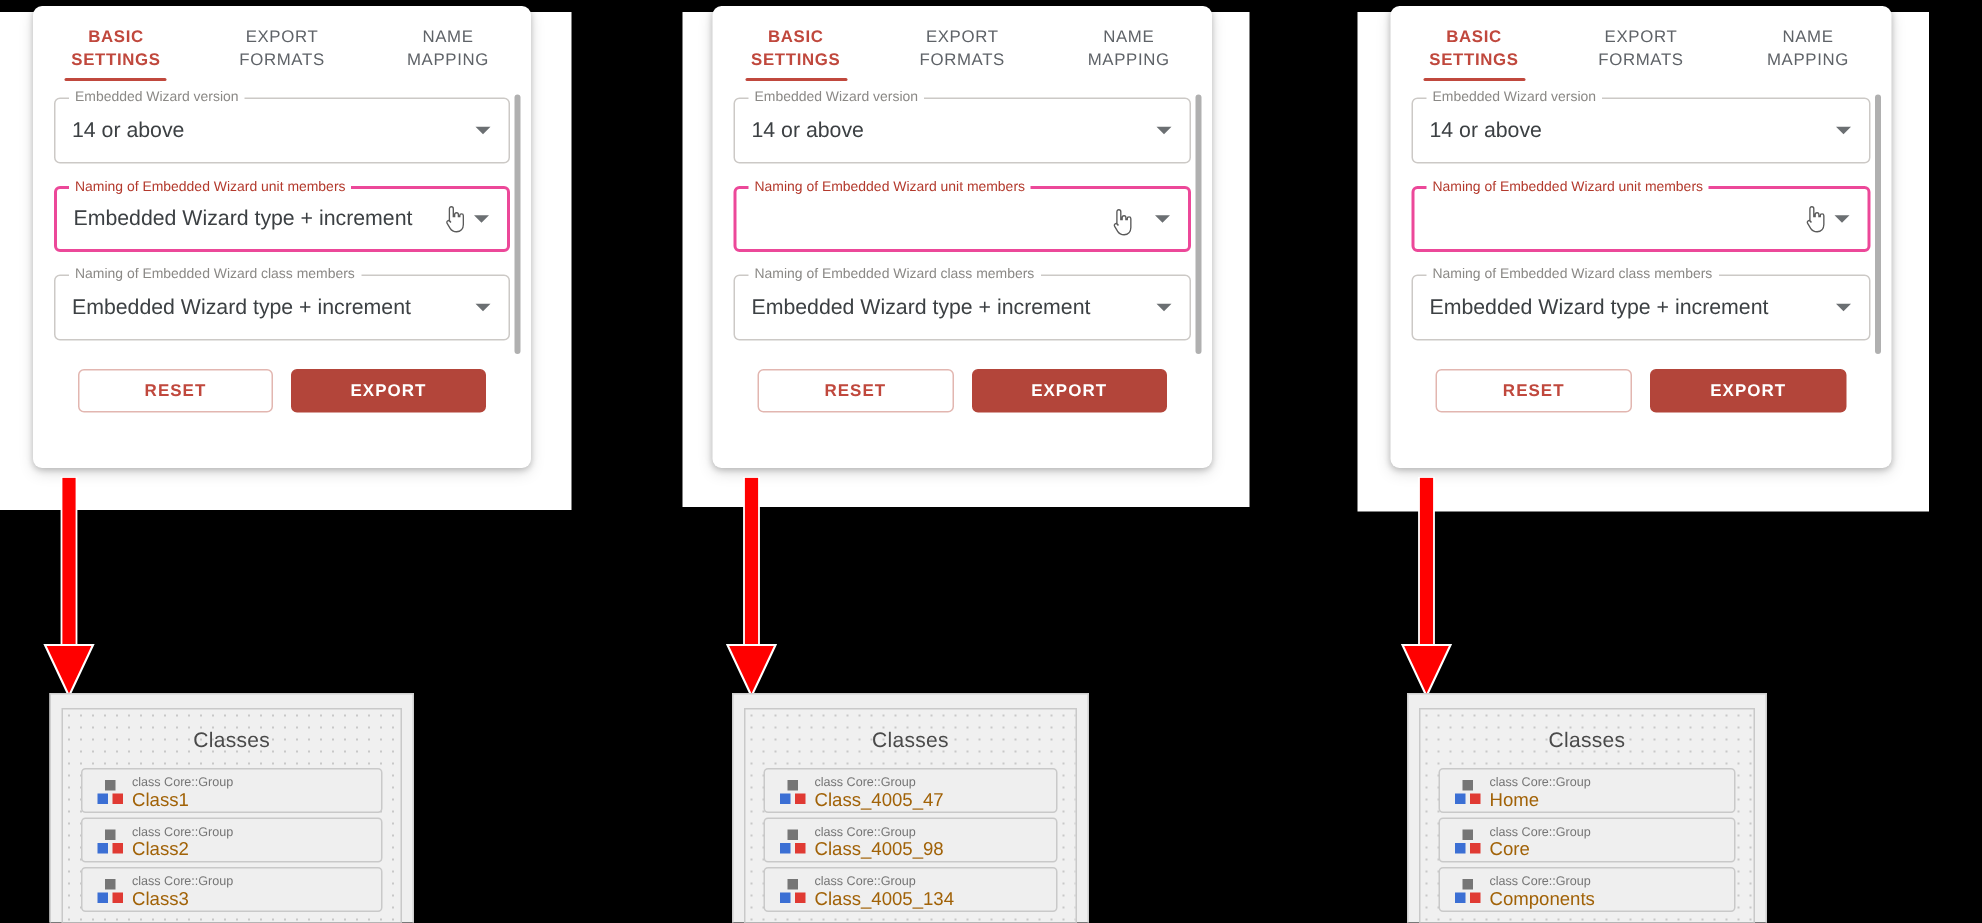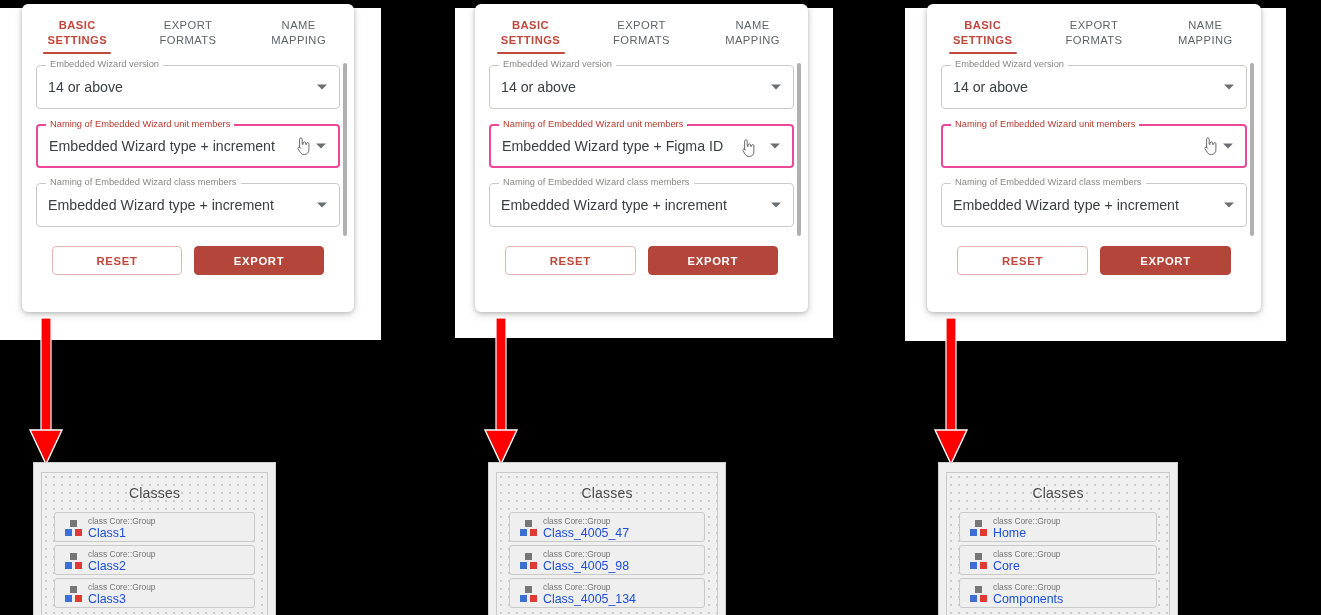--- a/index.html
+++ b/index.html
@@ -249,21 +249,21 @@
     top: 3px;
     font-size: 8.4px;
     color: #757575;
     white-space: nowrap;
   }
   .cls-name {
     position: absolute;
     left: 33px;
     top: 13px;
     font-size: 12.4px;
-    color: #1d4ed8;
+    color: #a16207;
     white-space: nowrap;
   }
 </style>
 </head>
 <body>
 
 <div id="stage">
 
   <div class="panel-backdrop p1"></div>
   <div class="panel-backdrop p2"></div>
@@ -341,21 +341,20 @@
 
       <div class="fields">
         <div class="field">
           <span class="field-legend">Embedded Wizard version</span>
           <span class="field-value">14 or above</span>
           <span class="caret"></span>
         </div>
 
         <div class="field highlight">
           <span class="field-legend">Naming of Embedded Wizard unit members</span>
-          <span class="field-value">Embedded Wizard type + Figma ID</span>
           <span class="hand-cursor" style="left:248px; top:12px;">
             <svg viewBox="0 0 17 20" width="17" height="20">
               <path d="M5.6 11.3V3.2c0-.8.6-1.4 1.3-1.4s1.3.6 1.3 1.4v5.1h.9V7.1c0-.7.6-1.3 1.3-1.3s1.2.6 1.2 1.3v1.3h.9V7.8c0-.7.5-1.2 1.2-1.2s1.2.5 1.2 1.2v5.9c0 2.9-1.9 4.8-4.5 4.8-2.1 0-3.3-.7-4.3-2.3l-2-3.3c-.4-.6-.2-1.3.4-1.7.5-.3 1.2-.2 1.5.3l.6.8z" fill="#ffffff" stroke="#5a5a5a" stroke-width="0.9"></path>
             </svg>
           </span>
           <span class="caret"></span>
         </div>
 
         <div class="field">
           <span class="field-legend">Naming of Embedded Wizard class members</span>

